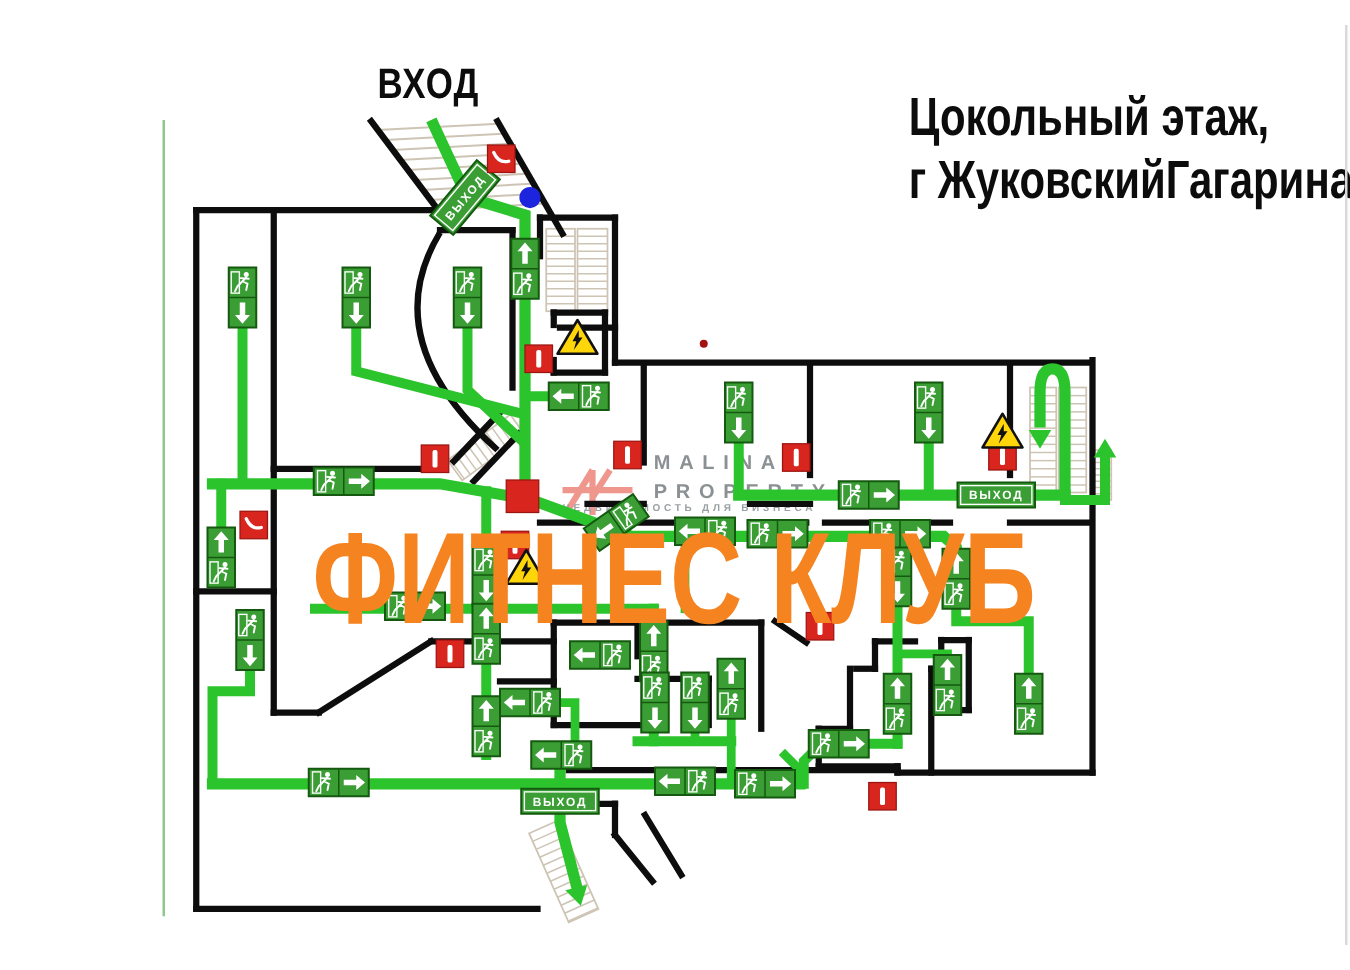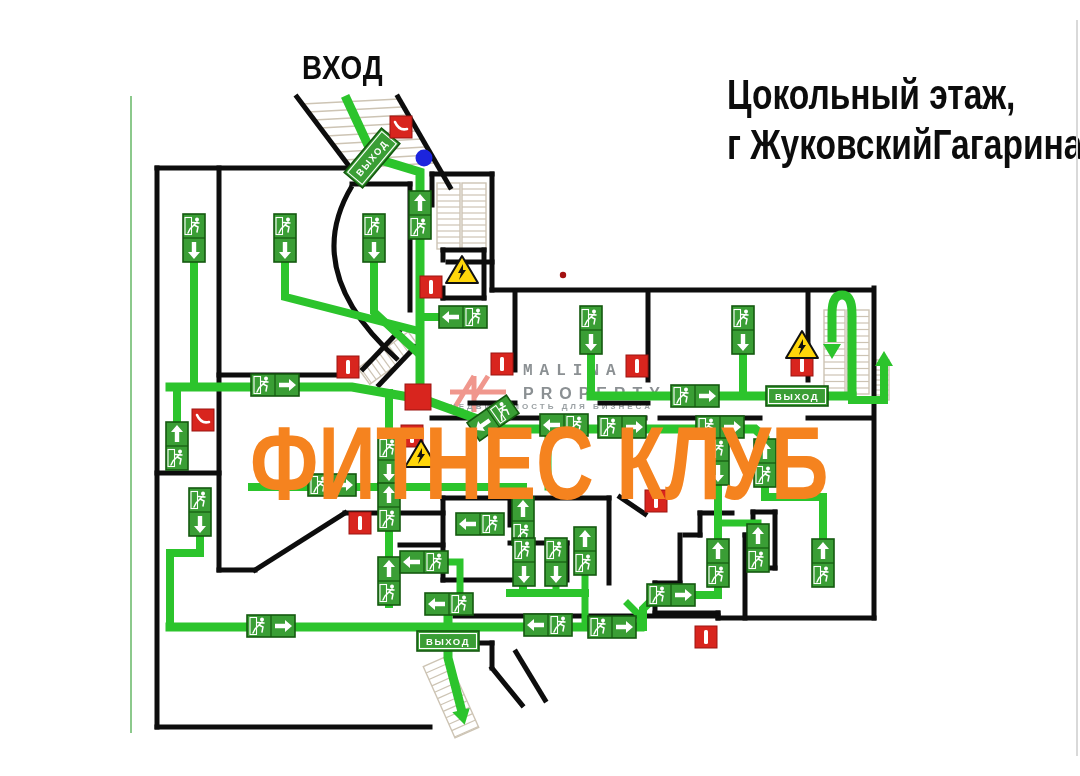--- a/index.html
+++ b/index.html
@@ -6,21 +6,21 @@
   #stage{position:relative;width:1080px;height:776px;background:#ffffff;overflow:hidden;
          font-family:"Liberation Sans",sans-serif;}
   #plan-svg{position:absolute;left:0;top:0;z-index:2;}
   .lbl{position:absolute;white-space:nowrap;transform-origin:left top;color:#0c0c0c;}
   #entrance-label{left:302px;top:48px;font-size:34px;font-weight:bold;transform:scaleX(.82);letter-spacing:1px;}
   #title-block{left:727px;top:70px;font-size:43px;font-weight:bold;line-height:1.16;transform:scaleX(.78);}
   #fitness-watermark{left:250px;top:404px;font-size:104px;font-weight:bold;color:#f5831f;
        transform:scaleX(.77);z-index:5;letter-spacing:0px;}
   #brand{position:absolute;left:448px;top:358px;z-index:1;}
   .brand-word{position:absolute;color:#8b9093;font-weight:bold;letter-spacing:7px;font-size:16px;}
-  #brand-line1{left:75px;top:4px;font-family:Liberation Mono, monospace;}
+  #brand-line1{left:75px;top:4px;}
   #brand-line2{left:75px;top:27px;}
   #brand-tagline{position:absolute;left:2px;top:44px;color:#9aa0a3;font-size:8px;letter-spacing:3px;font-weight:bold;white-space:nowrap;}
   #brand-logo{position:absolute;left:0;top:0;}
 </style>
 </head>
 <body>
 
 <div id="stage">
 
   <svg id="plan-svg" width="1080" height="776" viewBox="0 0 1080 776">

